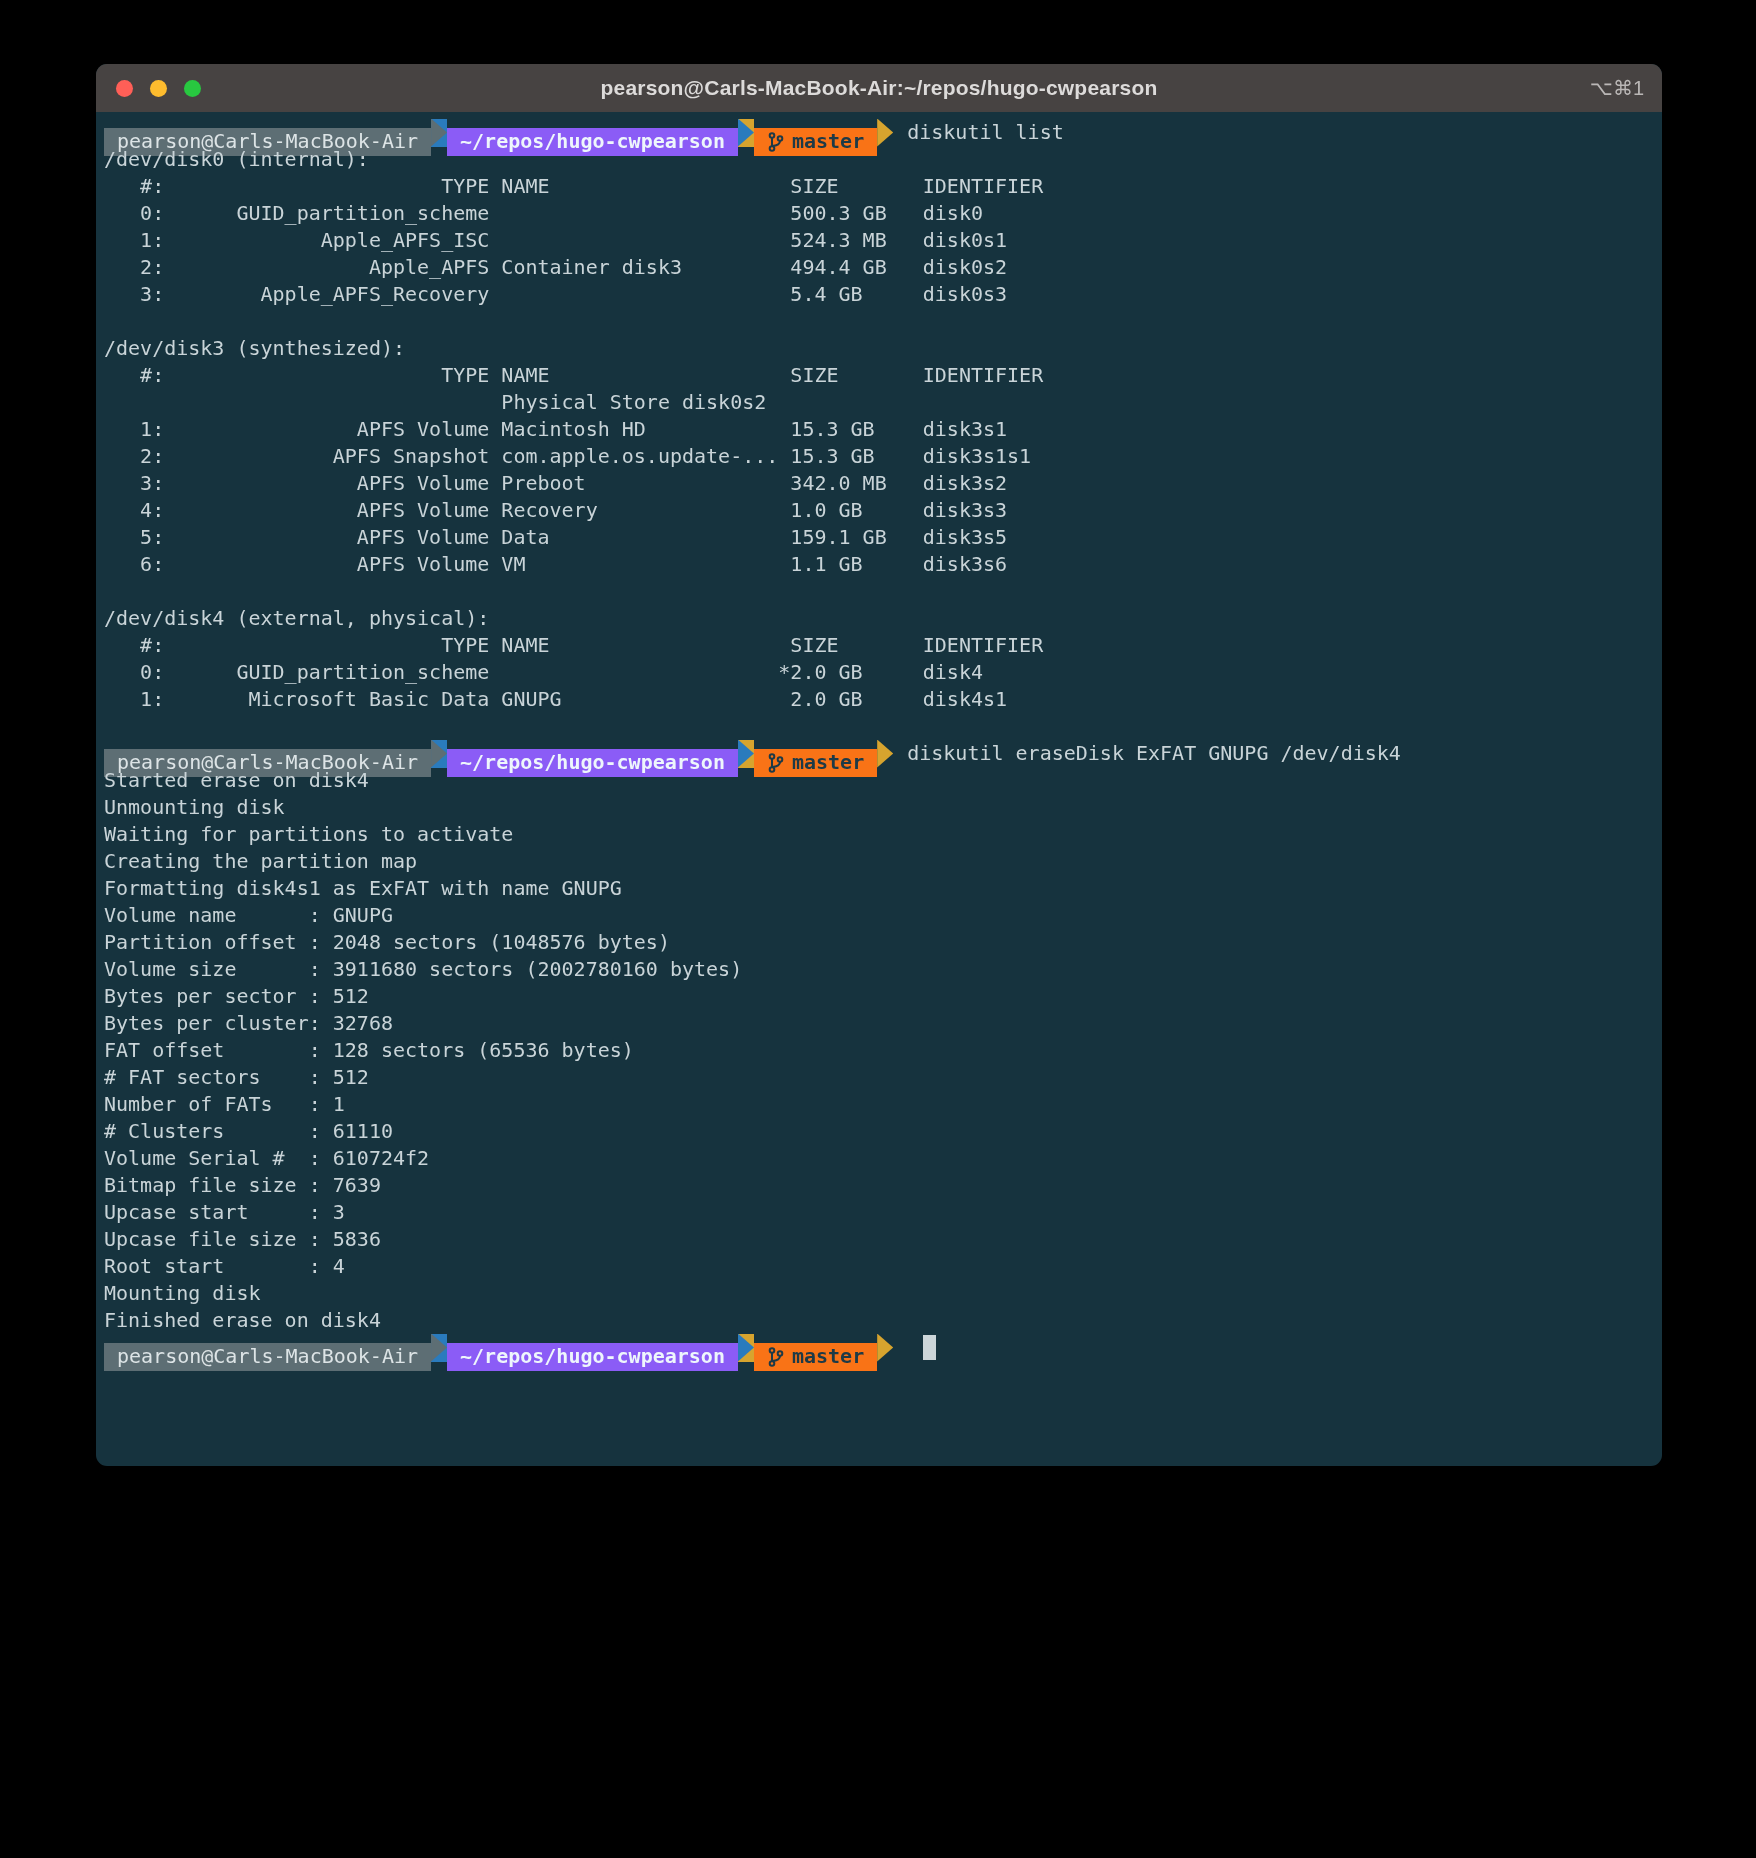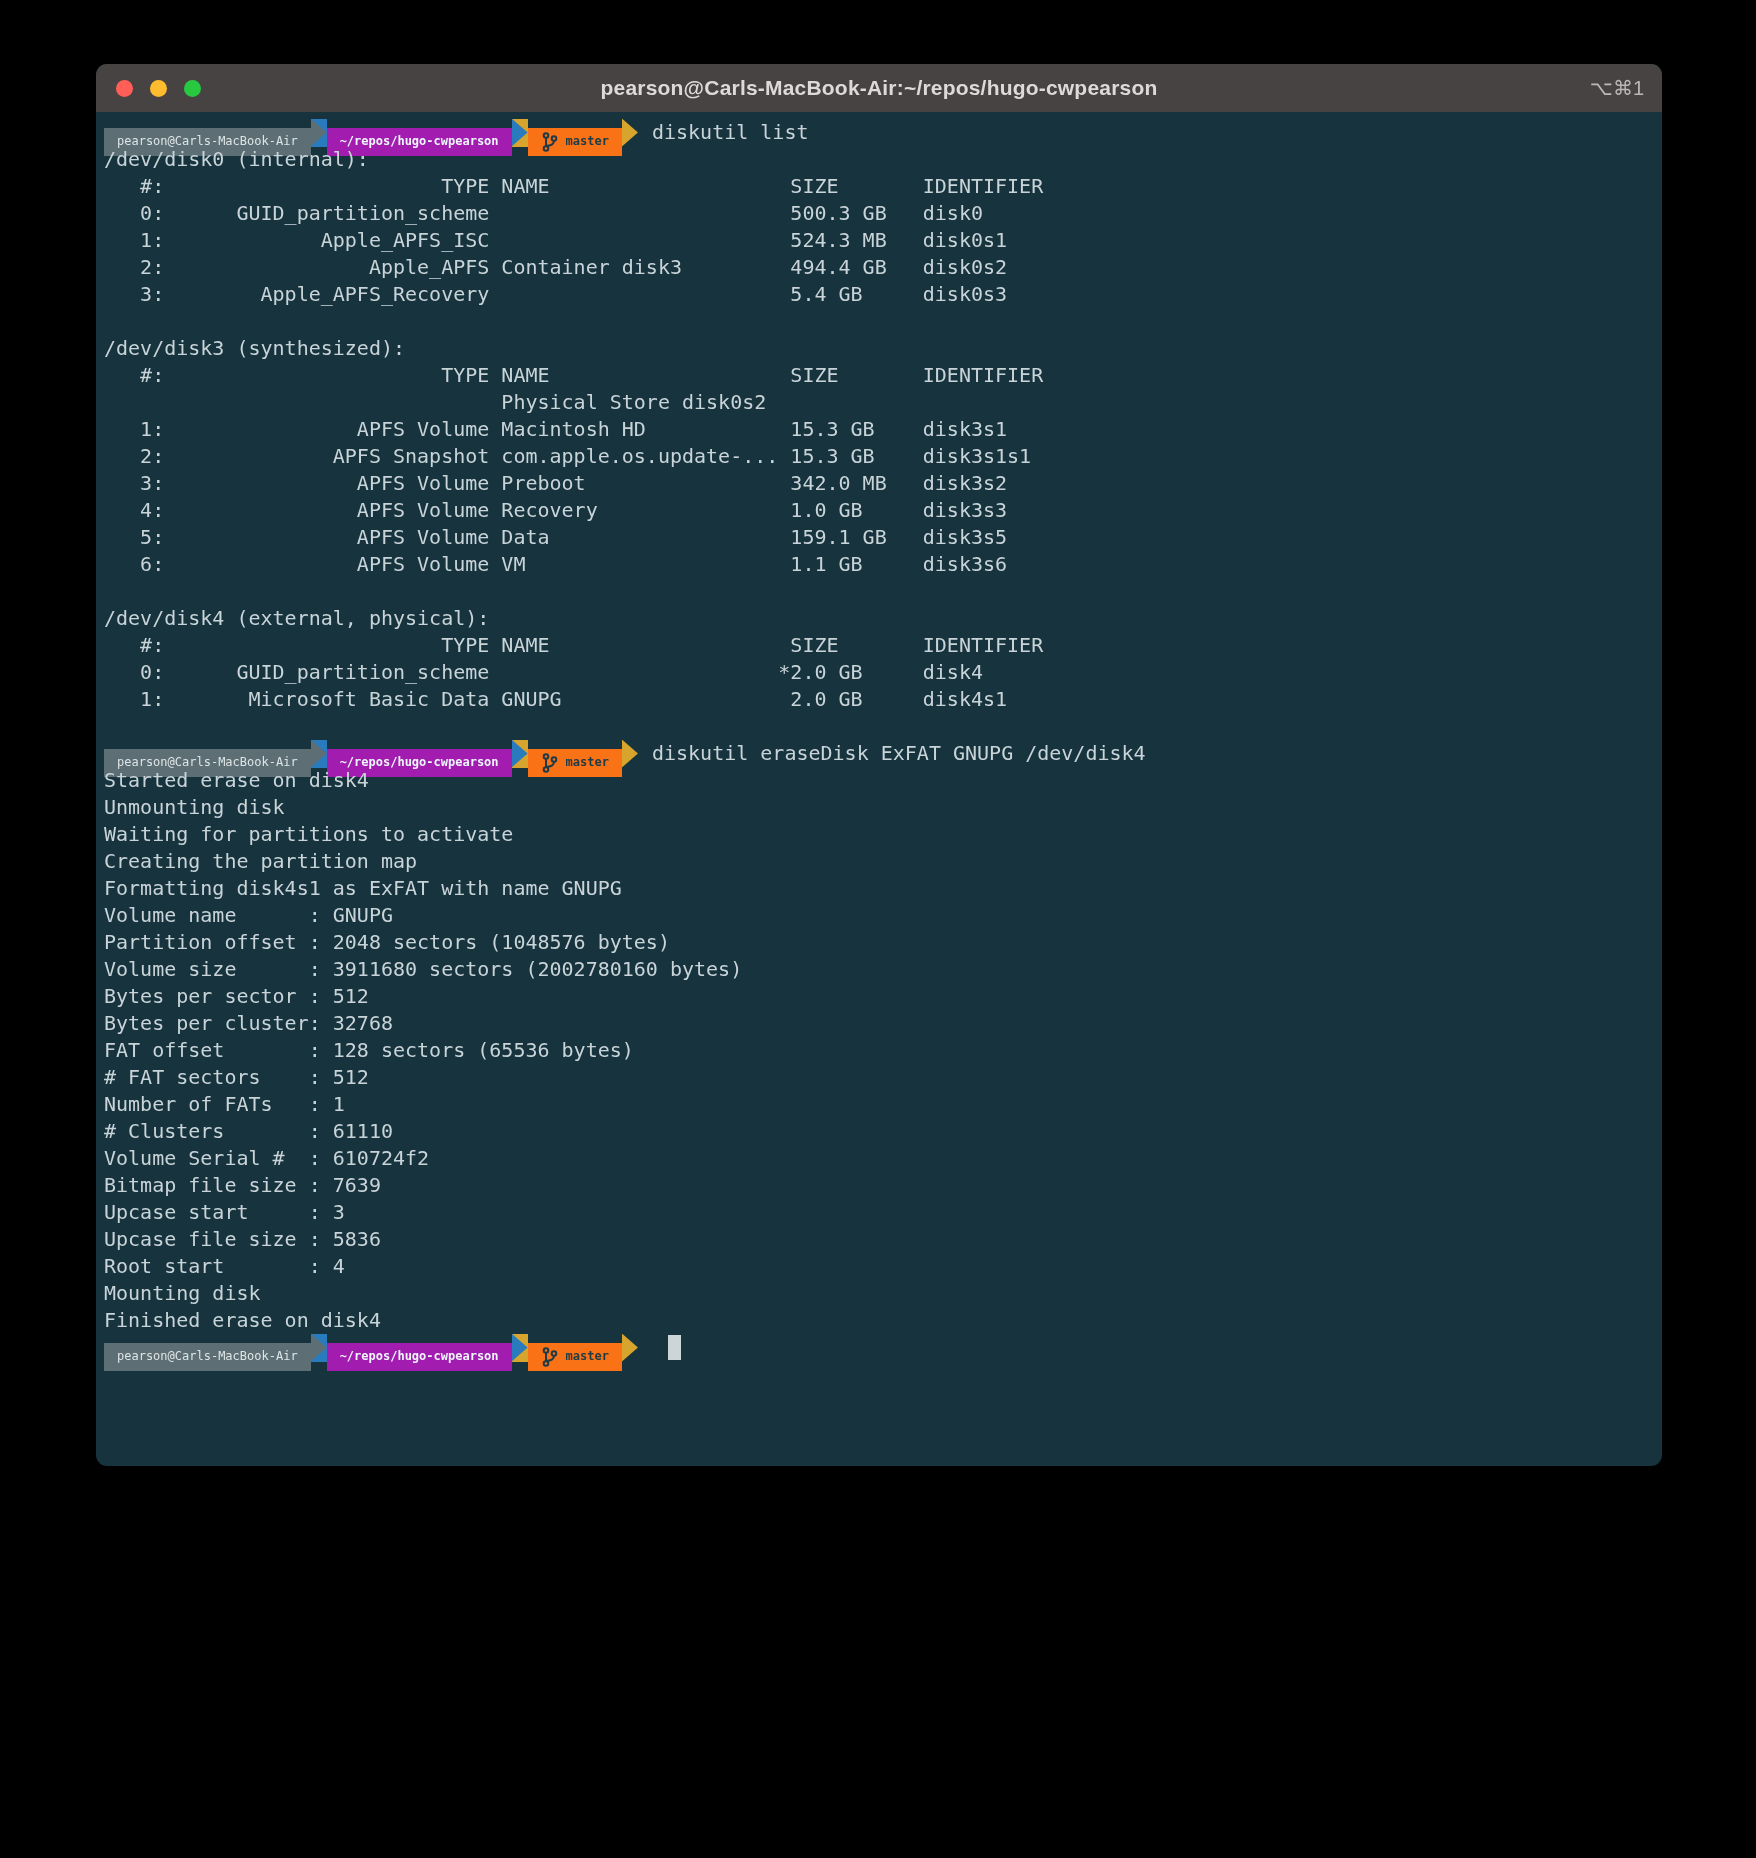--- a/index.html
+++ b/index.html
@@ -68,25 +68,25 @@
     height: 27px;
     display: flex;
     align-items: center;
     white-space: pre;
   }
   .seg {
     display: inline-flex;
     align-items: center;
     height: 28px;
     padding: 0 13px;
-    font-size: 12px;
+    font-size: 20px;
     margin-top: 18px;
   }
   .seg-user   { background: #5d6e74; color: #dde4e6; }
-  .seg-path   { background: #a21caf; color: #eef6fc; font-weight: bold; }
+  .seg-path   { background: #8b5cf6; color: #eef6fc; font-weight: bold; }
   .seg-branch { background: #f97316; color: #1d3a47; font-weight: bold; gap: 8px; }
 
   .arrow { width: 16px; height: 28px; display: inline-block; }
   .arrow::before {
     content: "";
     display: block;
     width: 100%;
     height: 100%;
     clip-path: polygon(0 0, 100% 50%, 0 100%);
   }

